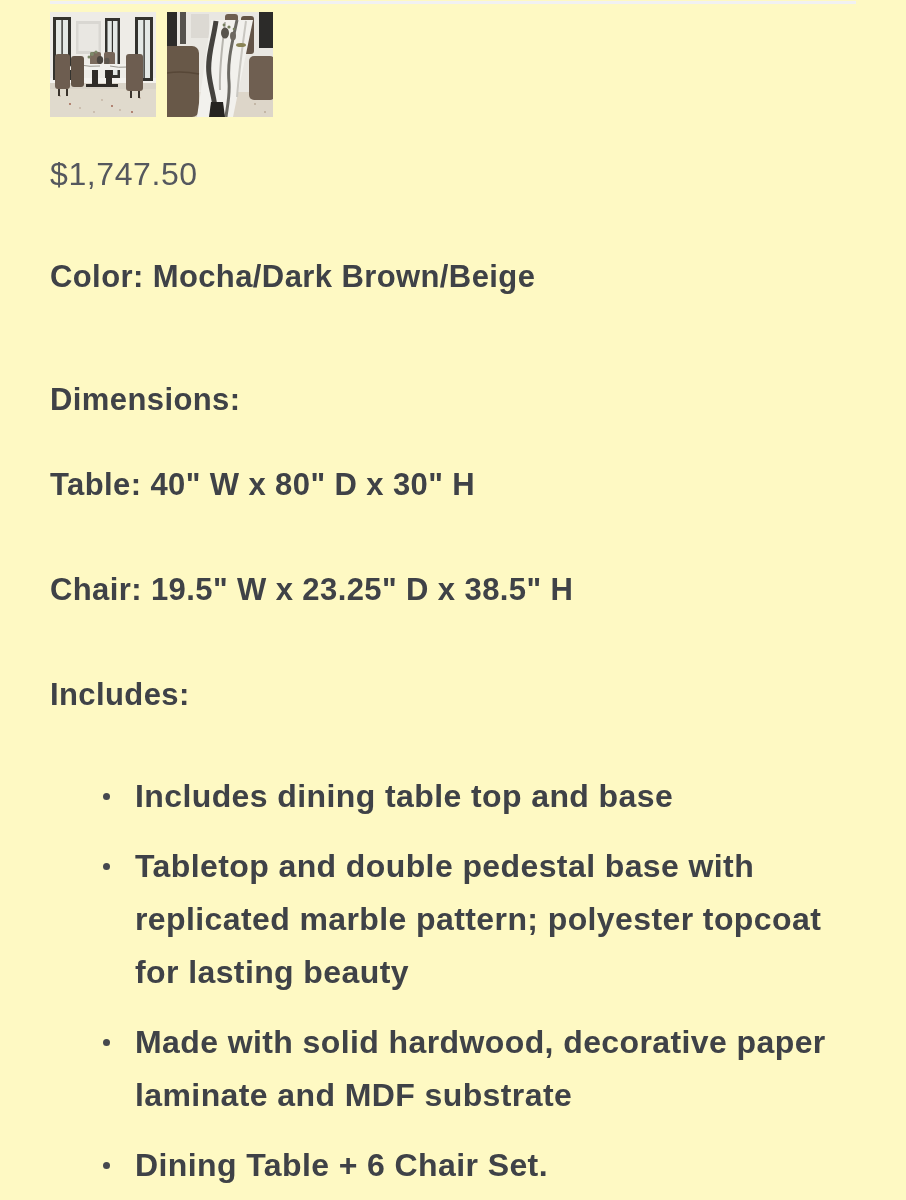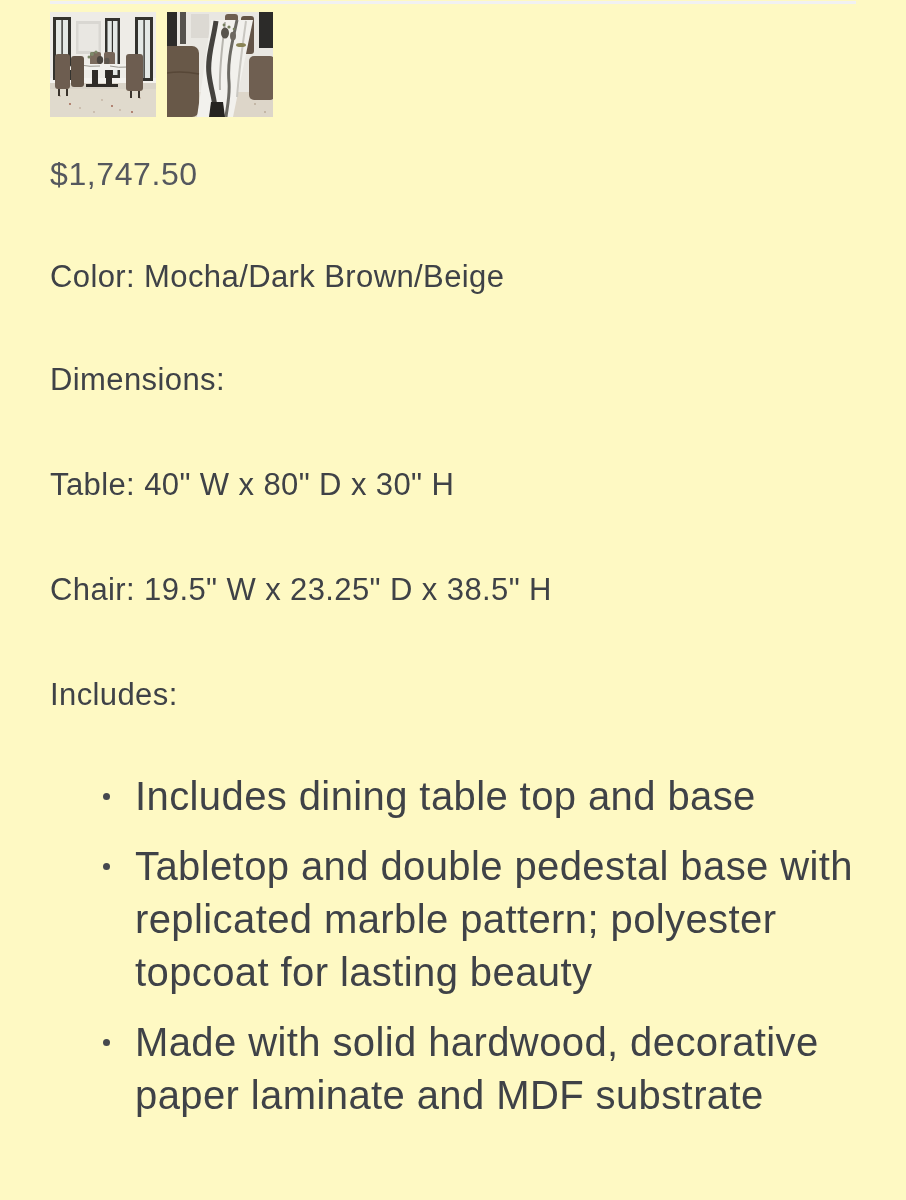--- a/index.html
+++ b/index.html
@@ -14,31 +14,31 @@
 
   .top-divider{position:absolute;left:50px;right:50px;top:1px;height:3px;background:var(--divider);}
 
   .thumbs{position:absolute;left:50px;top:12px;display:flex;gap:11px;}
   .thumb{width:106px;height:105px;overflow:hidden;cursor:pointer;padding:0;border:none;background:none;display:block;}
   .thumb svg{display:block;width:106px;height:105px;}
 
   .price{position:absolute;left:50px;top:152px;font-size:32px;line-height:44px;
          font-weight:400;color:var(--price-text);letter-spacing:0.6px;}
 
-  .h{position:absolute;left:50px;font-size:31px;line-height:43px;font-weight:400;
+  .h{position:absolute;left:50px;font-size:31px;line-height:43px;font-weight:700;
      color:var(--body-text);letter-spacing:0.4px;white-space:nowrap;}
   .h-color{top:255px;}
-  .h-dimensions{top:358px;}
+  .h-dimensions{top:378px;}
   .h-table{top:463px;}
   .h-chair{top:568px;}
   .h-features{top:673px;}
 
   .features{position:absolute;left:50px;top:770px;width:805px;list-style:none;margin:0;padding:0;}
   .features li{position:relative;padding-left:85px;margin:0 0 17px 0;
-               font-size:40px;font-weight:400;line-height:53px;
+               font-size:32px;font-weight:700;line-height:53px;
                color:var(--body-text);letter-spacing:0.4px;}
   .features li::before{content:'';position:absolute;left:53px;top:23px;width:7px;height:7px;
                        border-radius:50%;background:var(--bullet);}
 </style>
 </head>
 <body>
 
 <div class="page">
 
   <div class="top-divider"></div>
@@ -157,15 +157,16 @@
   <div class="h h-features">Includes:</div>
 
   <ul class="features">
 
       <li><span>Includes dining table top and base</span></li>
 
       <li><span>Tabletop and double pedestal base with replicated marble pattern; polyester topcoat for lasting beauty</span></li>
 
       <li><span>Made with solid hardwood, decorative paper laminate and MDF substrate</span></li>
 
+      <li><span>Dining Table + 6 Chair Set.</span></li>
     </ul>
 
 </div>
 
 </body></html>

